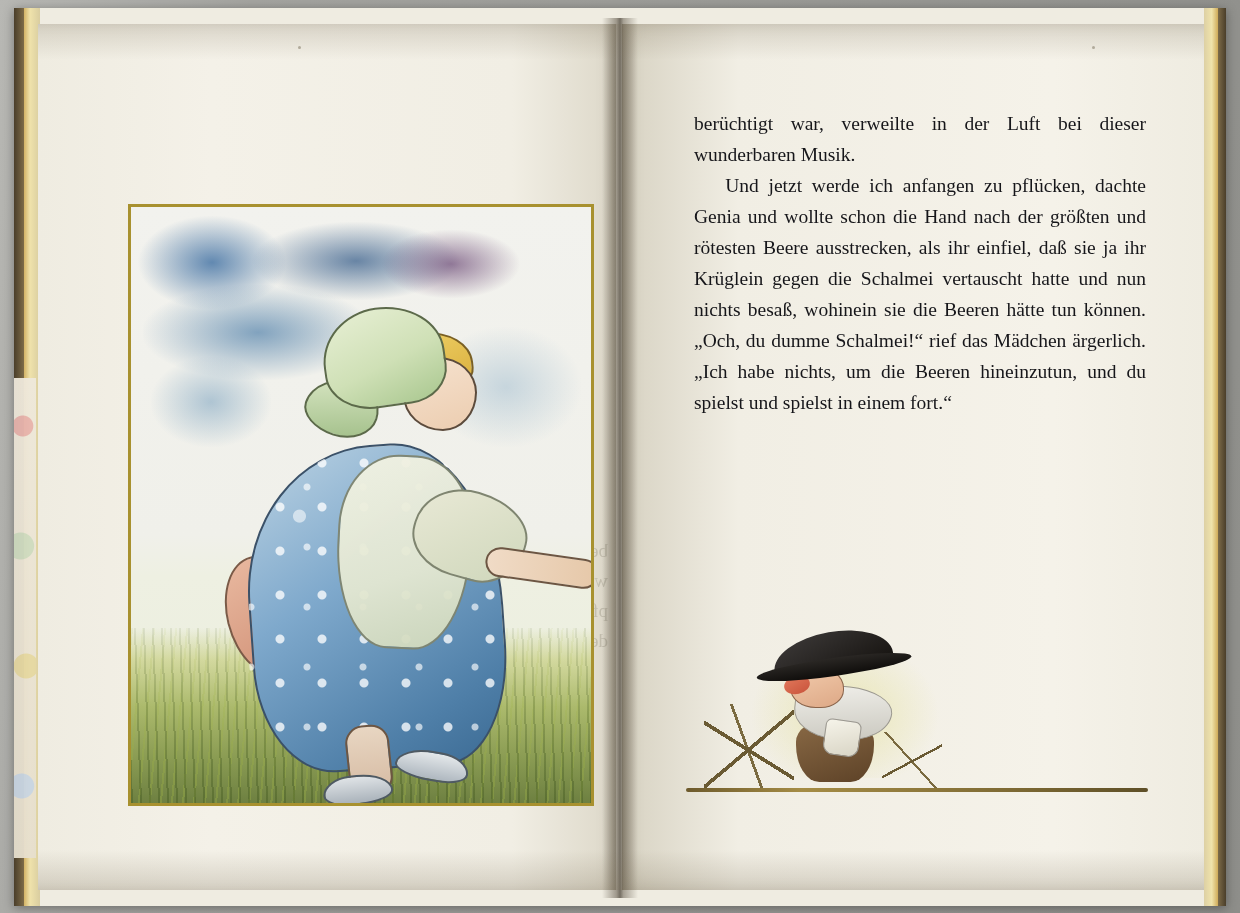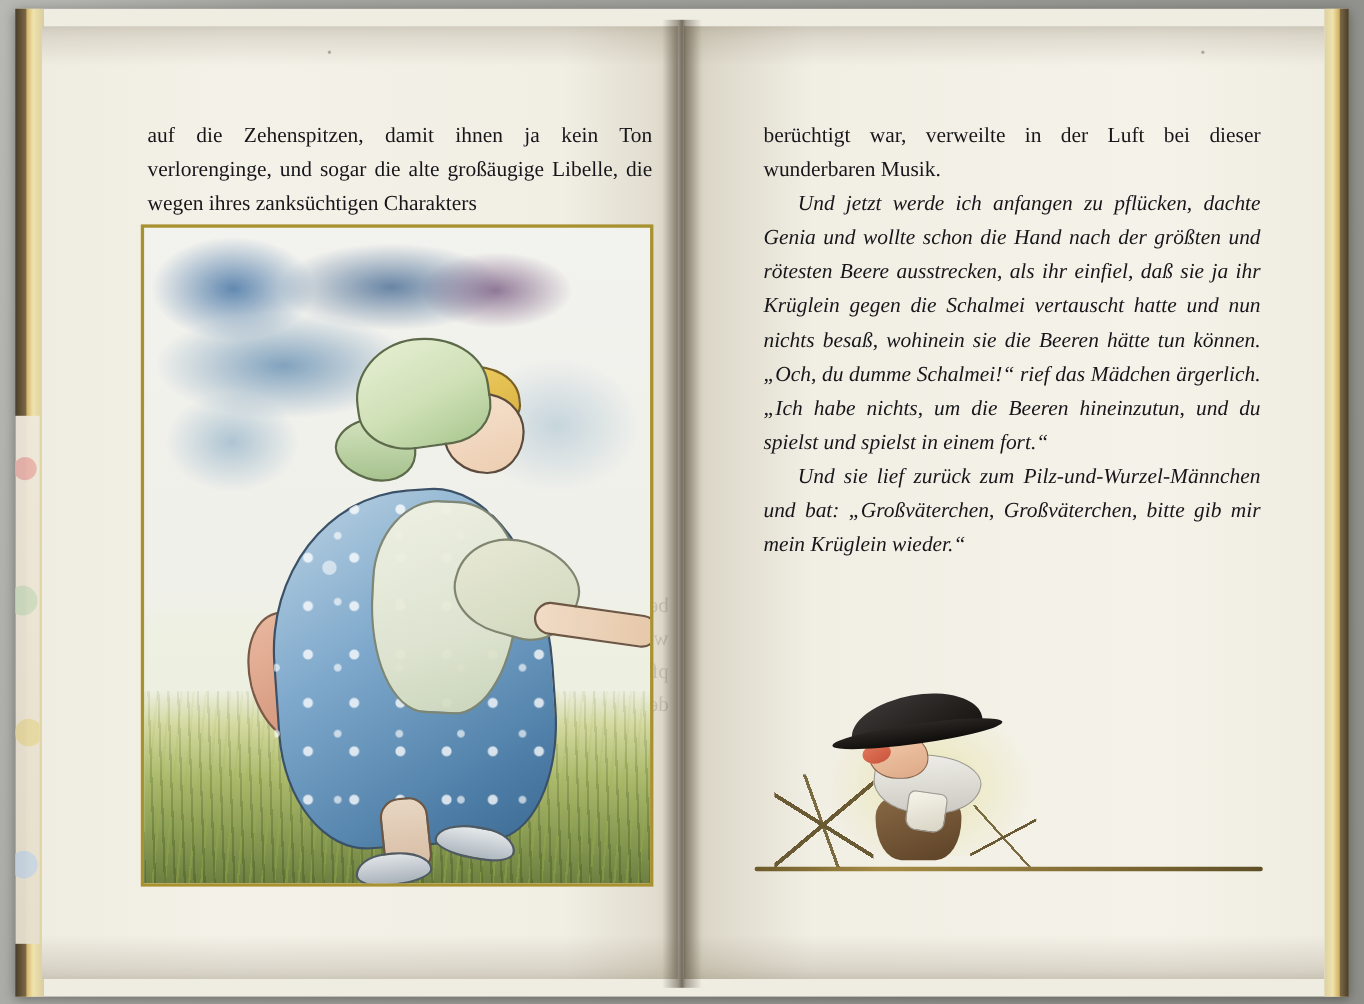--- a/index.html
+++ b/index.html
@@ -139,21 +139,21 @@
   .textcol {
     position: absolute;
     font-family: "Liberation Serif", serif;
     color: #16161a;
     font-size: 19.5px;
     line-height: 31px;
     text-align: justify;
     text-justify: inter-word;
   }
   .textcol p { margin: 0; }
-  .textcol p.indent { text-indent: 1.6em; font-style: italic; }
+  .textcol p.indent { text-indent: 1.6em; }
 
   .left-text {
     left: 120px;
     top: 100px;
     width: 459px;
   }
   .right-text {
     left: 680px;
     top: 100px;
     width: 452px;
@@ -408,23 +408,20 @@
 
     <div class="page page-left">
 
       <div class="print-mark" style="left:260px; top:22px;"></div>
 
       <div class="bleed">
         <p>berüchtigt war, verweilte in der Luft bei dieser wunderbaren Musik. Und jetzt werde ich anfangen zu pflücken, dachte Genia und wollte schon die Hand nach der größten</p>
       </div>
     </div>
 
-    <div class="textcol left-text">
-      <p>auf die Zehenspitzen, damit ihnen ja kein Ton verlorenginge, und sogar die alte großäugige Libelle, die wegen ihres zanksüchtigen Charakters</p>
-    </div>
 
     <div class="illus-left">
       <div class="sky-a"></div>
       <div class="sky-b"></div>
       <div class="sky-c"></div>
       <div class="sky-d"></div>
       <div class="sky-e"></div>
       <div class="sky-f"></div>
 
       <div class="grass"></div>
@@ -446,21 +443,20 @@
       </div>
     </div>
 
     <div class="page page-right">
       <div class="print-mark" style="left:470px; top:22px;"></div>
     </div>
 
     <div class="textcol right-text">
       <p>berüchtigt war, verweilte in der Luft bei dieser wunderbaren Musik.</p>
       <p class="indent">Und jetzt werde ich anfangen zu pflücken, dachte Genia und wollte schon die Hand nach der größten und rötesten Beere ausstrecken, als ihr einfiel, daß sie ja ihr Krüglein gegen die Schalmei vertauscht hatte und nun nichts besaß, wohinein sie die Beeren hätte tun können. „Och, du dumme Schalmei!“ rief das Mädchen ärgerlich. „Ich habe nichts, um die Beeren hineinzutun, und du spielst und spielst in einem fort.“</p>
-      <p class="indent">Und sie lief zurück zum Pilz-und-Wurzel-Männchen und bat: „Großväterchen, Großväterchen, bitte gib mir mein Krüglein wieder.“</p>
     </div>
 
     <div class="illus-right">
       <div class="dwarf-glow"></div>
       <div class="twig"></div>
       <div class="twig2"></div>
       <div class="dwarf-body"></div>
       <div class="beard"></div>
       <div class="dwarf-jug"></div>
       <div class="dwarf-face"></div>

